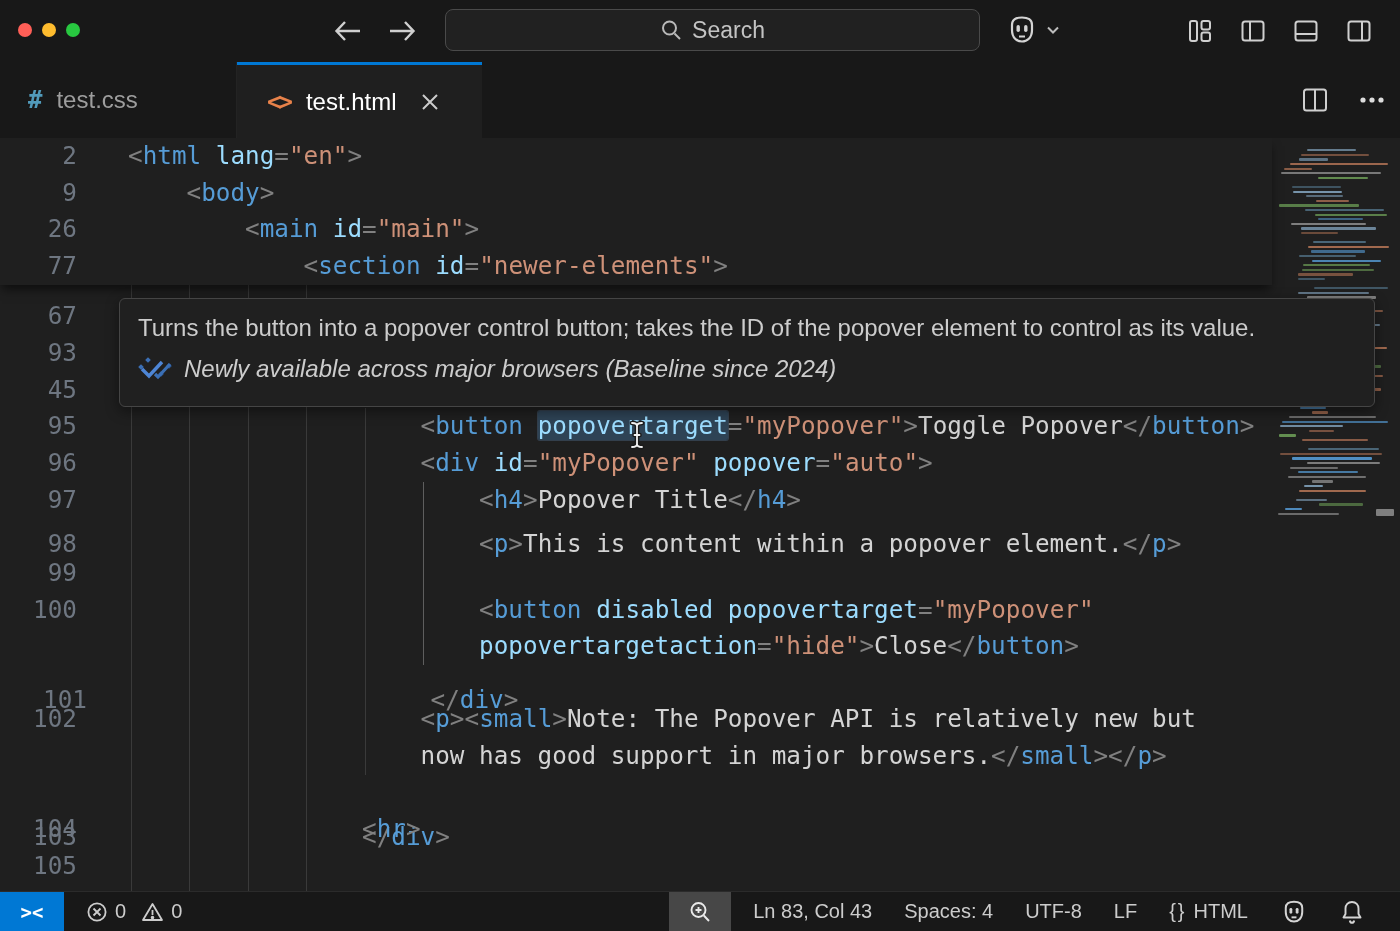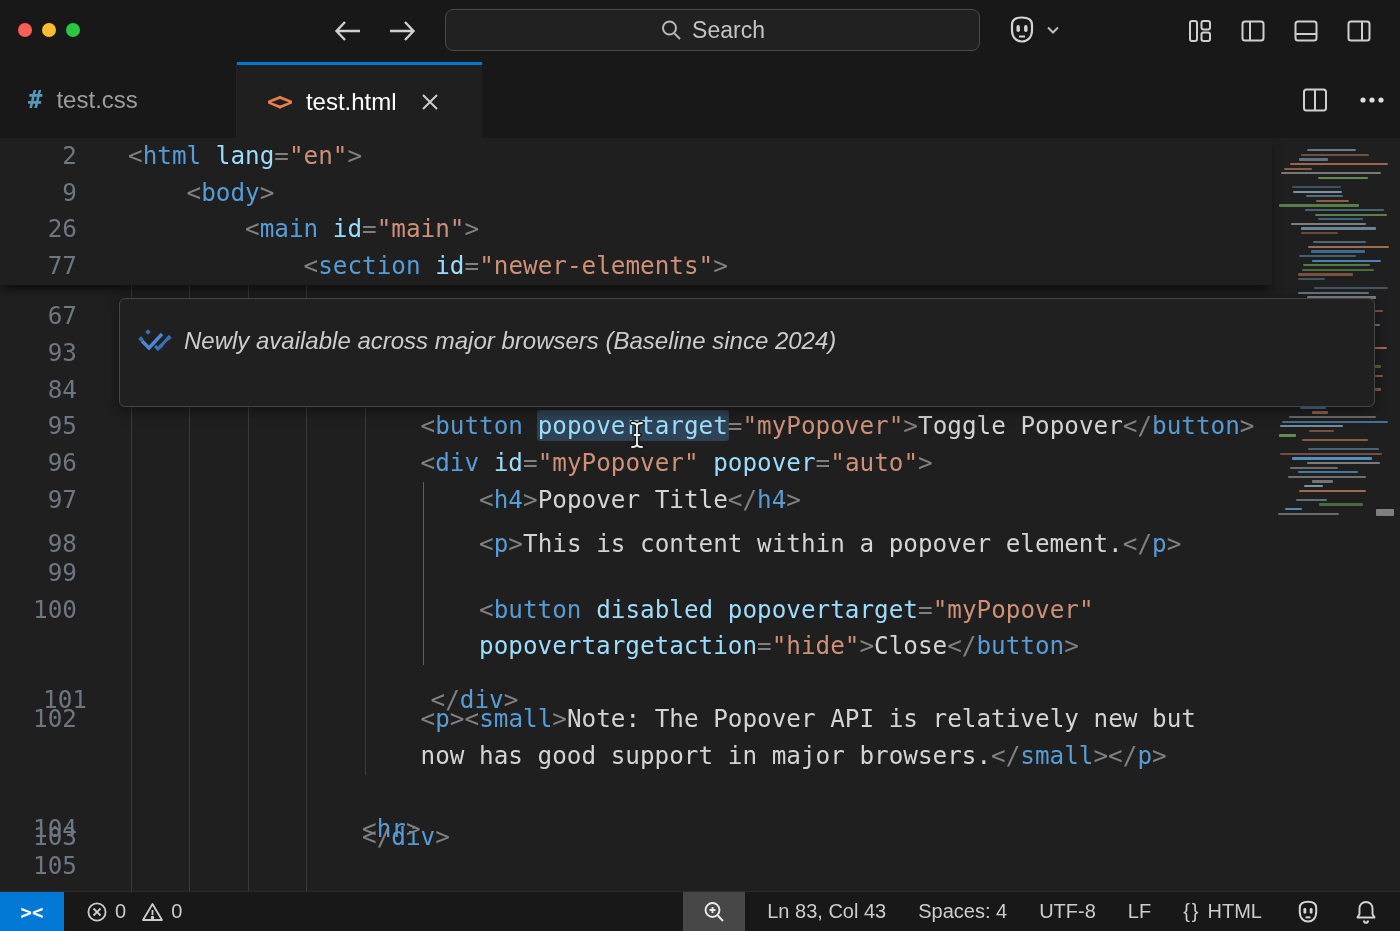--- a/index.html
+++ b/index.html
@@ -55,21 +55,21 @@
 
   
   .statusbar{ position:absolute; left:0; top:891px; width:1400px; height:40px; background:#181818;
               border-top:1px solid #2b2b2b; display:flex; align-items:center; color:#cccccc; font-size:20px; }
   .sb-remote{ width:64px; height:40px; background:#0078d4; color:#fff; display:flex; align-items:center;
               justify-content:center; border:none; font-family:"DejaVu Sans Mono", monospace; font-size:19px; font-weight:bold; }
   .sb-item{ background:none; border:none; color:#cccccc; font-size:20px; display:flex; align-items:center;
             gap:7px; padding:0 16px; height:40px; }
   .sb-problems{ margin-left:6px; }
   .sb-zoom{ background:#474747; width:62px; justify-content:center; padding:0; margin-right:6px; }
-  .sb-right{ margin-left:auto; display:flex; align-items:flex-end; padding-right:6px; }
+  .sb-right{ margin-left:auto; display:flex; align-items:flex-end; padding-right:20px; }
   svg{ display:block; }
 </style>
 </head>
 <body>
 
 <div class="window">
 
   <header class="titlebar">
     <span class="tl" style="left:18px; background:#ff5f57;"></span>
     <span class="tl" style="left:42px; background:#febc2e;"></span>
@@ -176,21 +176,21 @@
     <div id="rows">
         <div class="code-row" style="top: 160.4px;">
           <span class="num">67</span>
           <div class="code"><span class="tk-w"></span></div>
         </div>
         <div class="code-row" style="top: 197.04px;">
           <span class="num">93</span>
           <div class="code"><span class="tk-w"></span></div>
         </div>
         <div class="code-row" style="top: 233.68px;">
-          <span class="num">84</span>
+          <span class="num">45</span>
           <div class="code"><span class="tk-w"></span></div>
         </div>
         <div class="code-row" style="top: 270.32px;">
           <span class="num">95</span>
           <div class="code"><span class="tk-w">                    </span><span class="tk-p">&lt;</span><span class="tk-t">button</span><span class="tk-w"> </span><span class="tk-a word-hl">popovertarget</span><span class="tk-p">=</span><span class="tk-s">"myPopover"</span><span class="tk-p">&gt;</span><span class="tk-x">Toggle Popover</span><span class="tk-p">&lt;/</span><span class="tk-t">button</span><span class="tk-p">&gt;</span></div>
         </div>
         <div class="code-row" style="top: 306.96px;">
           <span class="num">96</span>
           <div class="code"><span class="tk-w">                    </span><span class="tk-p">&lt;</span><span class="tk-t">div</span><span class="tk-w"> </span><span class="tk-a">id</span><span class="tk-p">=</span><span class="tk-s">"myPopover"</span><span class="tk-w"> </span><span class="tk-a">popover</span><span class="tk-p">=</span><span class="tk-s">"auto"</span><span class="tk-p">&gt;</span></div>
         </div>
@@ -331,20 +331,21 @@
         <div class="minimap-line" style="left: 32px; width: 19px; top: 347px; background: rgb(125, 156, 181); opacity: 0.928098;"></div>
         <div class="minimap-line" style="left: 27px; width: 67px; top: 351.6px; background: rgb(169, 110, 82); opacity: 0.940259;"></div>
         <div class="minimap-line" style="left: 24px; width: 31px; top: 360.8px; background: rgb(125, 156, 181); opacity: 0.640175;"></div>
         <div class="minimap-line" style="left: 47px; width: 44px; top: 365.4px; background: rgb(106, 153, 85); opacity: 0.616599;"></div>
         <div class="minimap-line" style="left: 13px; width: 17px; top: 370px; background: rgb(86, 156, 214); opacity: 0.855001;"></div>
         <div class="minimap-line" style="left: 6px; width: 61px; top: 374.6px; background: rgb(143, 143, 143); opacity: 0.674787;"></div>
         <div class="minimap-line" style="left: 104px; top: 371px; width: 18px; height: 7px; background: rgb(138, 138, 138); opacity: 0.9;"></div>
       </div>
 
     <div class="hover-tooltip">
+      <div>Turns the button into a popover control button; takes the ID of the popover element to control as its value.</div>
       <div class="hover-line2">
         <svg width="36" height="26" viewBox="0 0 36 26" fill="none">
           <rect x="1" y="9" width="4" height="4" fill="#3b6fb5" transform="rotate(45 3 11)"></rect>
           <rect x="8" y="2" width="4" height="4" fill="#3b6fb5" transform="rotate(45 10 4)"></rect>
           <rect x="21" y="16" width="4" height="4" fill="#2c5a99" transform="rotate(45 23 18)"></rect>
           <rect x="29" y="8" width="4" height="4" fill="#2c5a99" transform="rotate(45 31 10)"></rect>
           <path d="M4 13 L11 20 L24 6" stroke="#4e86d6" stroke-width="3.4"></path>
           <path d="M17 18 L20 21 L32 8" stroke="#3b6fb5" stroke-width="3.2"></path>
         </svg>
         <em>Newly available across major browsers (Baseline since 2024)</em>

